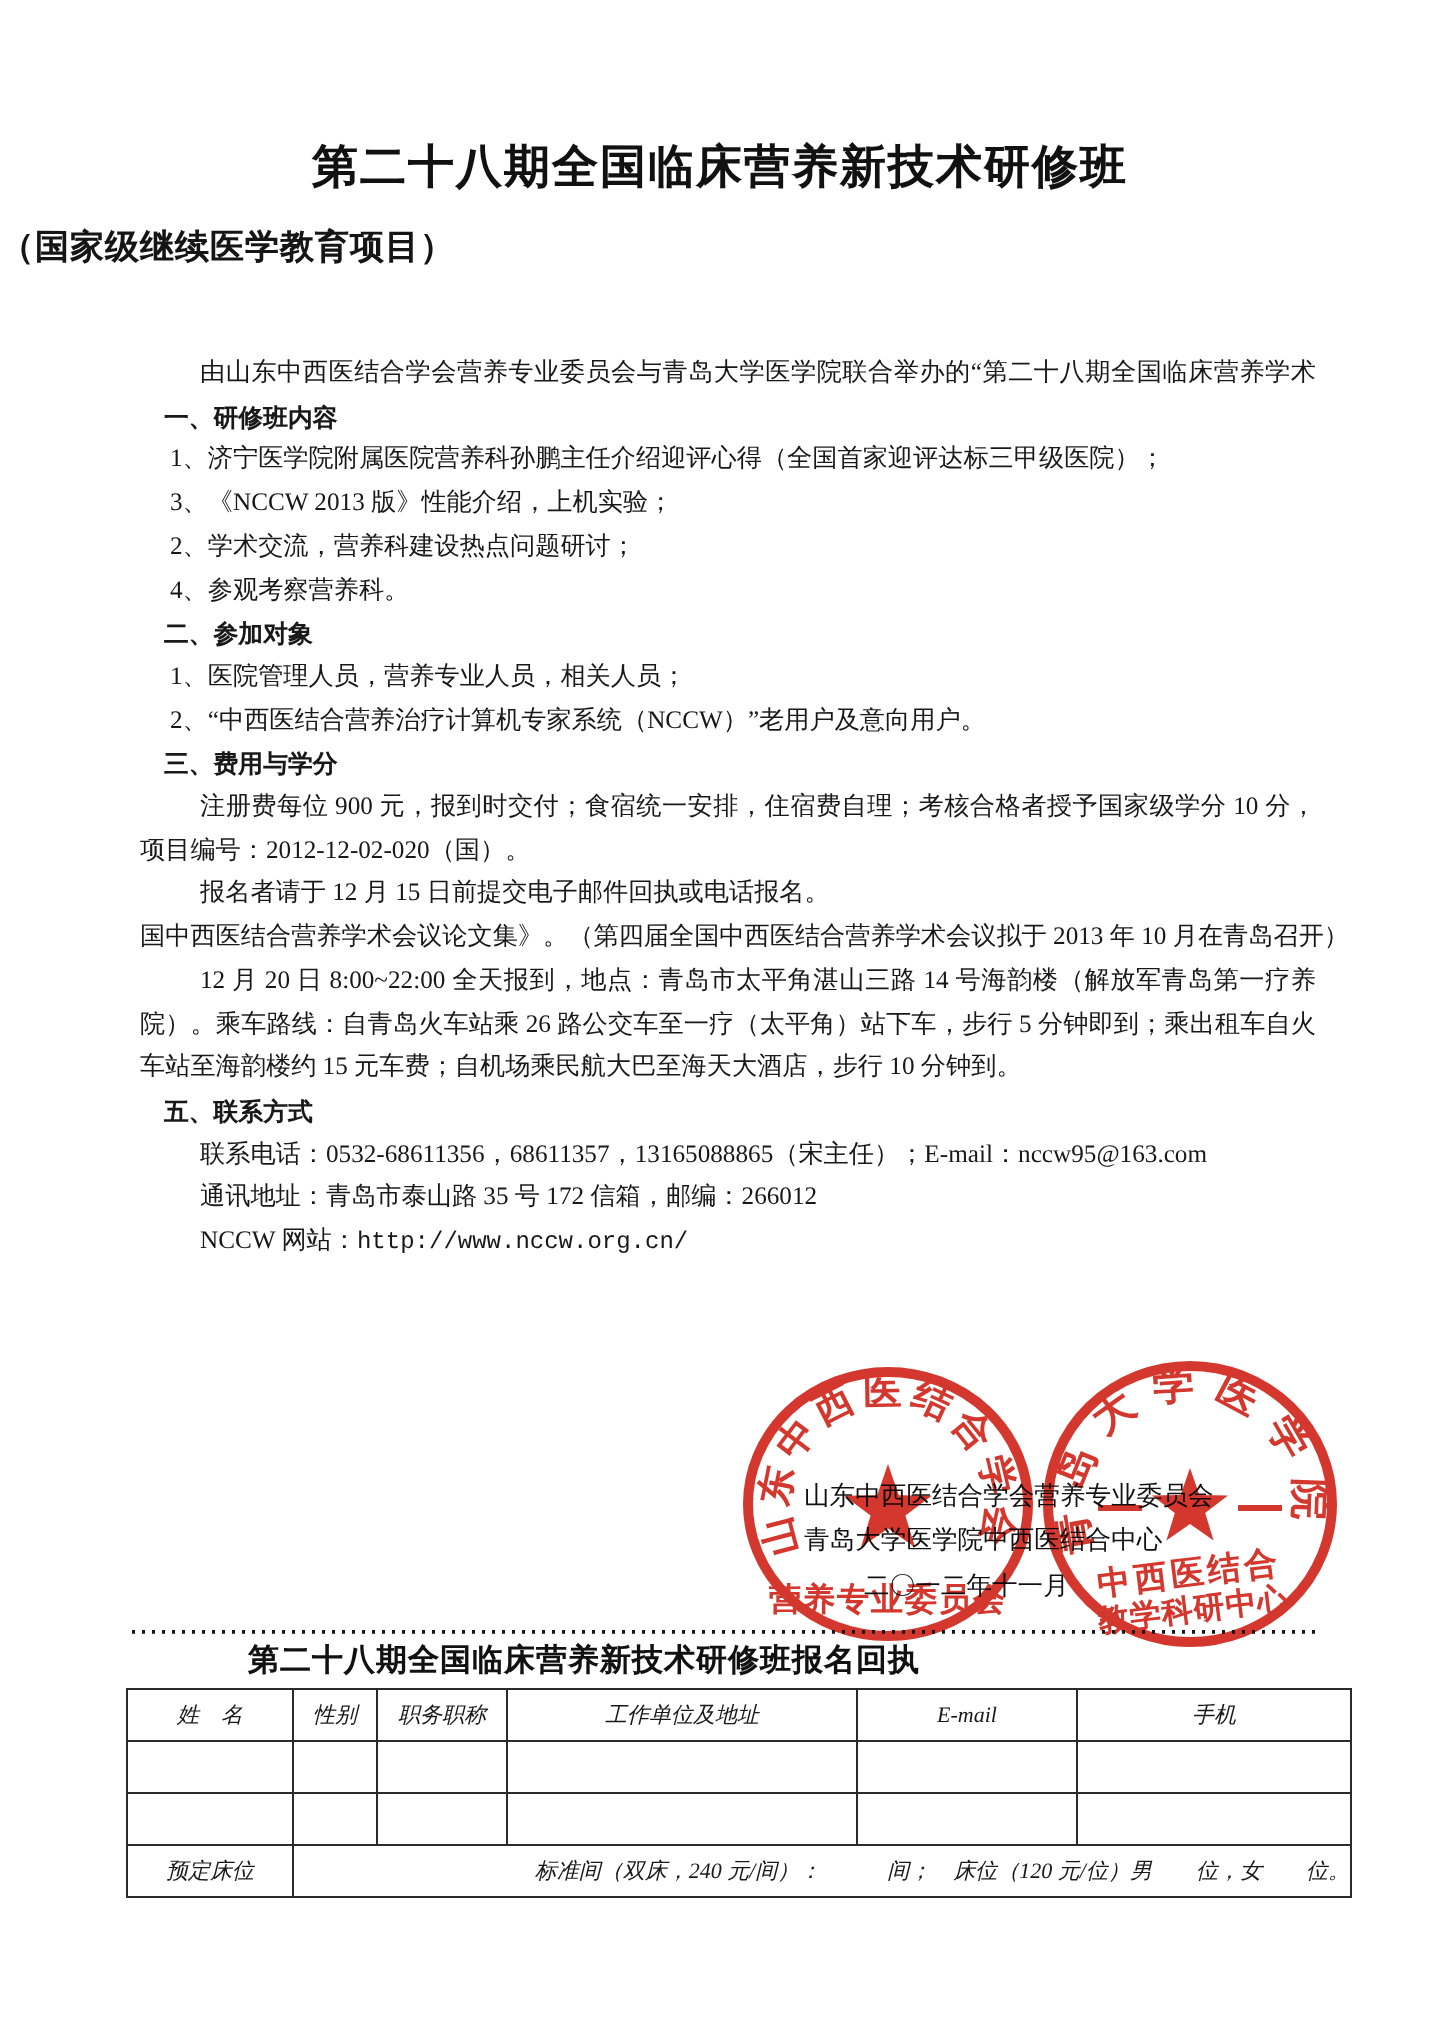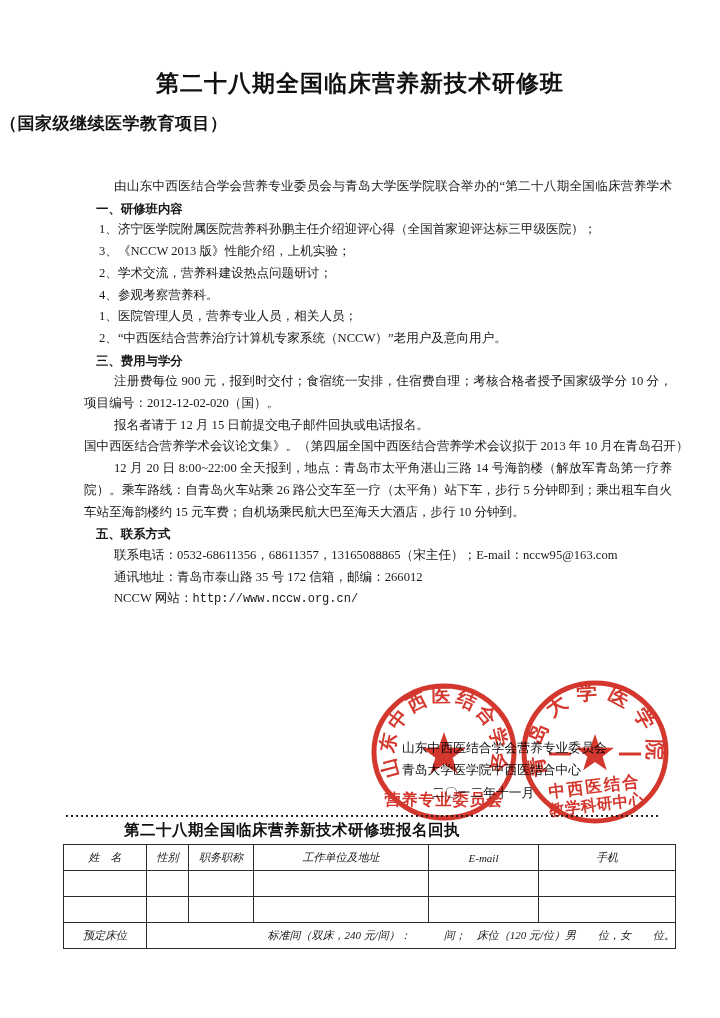--- a/index.html
+++ b/index.html
@@ -14,21 +14,21 @@
     font-family:"DejaVu Sans","Liberation Sans",sans-serif;
     font-size:23px; font-weight:700; letter-spacing:1px; color:#111;
   }
   .doc-subtitle {
     position:absolute; top:112px; left:0; width:720px; text-align:left;
     font-family:"DejaVu Sans","Liberation Sans",sans-serif;
     font-size:17px; font-weight:700; letter-spacing:0.5px; color:#151515;
   }
   
   .body-block {
-    position:absolute; top:176px; left:84px; width:588px;
+    position:absolute; top:176px; left:70px; width:588px;
     font-size:12.6px; line-height:21.7px; color:#181818;
   }
   .bline { white-space:nowrap; }
   .bline.head { font-weight:700; padding-left:12px;
     font-family:"DejaVu Sans","Liberation Sans",sans-serif; font-size:12.4px; }
   .bline.item { padding-left:15px; }
   .bline.para { padding-left:30px; }
   .bline.cont { padding-left:0; }
   .bline.just { text-align:justify; text-align-last:justify; }
   .mono { font-family:"Liberation Mono","DejaVu Sans Mono",monospace; font-size:12px; }
@@ -78,20 +78,21 @@
   <div class="doc-title">第二十八期全国临床营养新技术研修班</div>
   <div class="doc-subtitle">（国家级继续医学教育项目）</div>
 
   <div class="body-block">
       <div class="bline para just">由山东中西医结合学会营养专业委员会与青岛大学医学院联合举办的“第二十八期全国临床营养学术</div>
       <div class="bline head">一、研修班内容</div>
       <div class="bline item">1、济宁医学院附属医院营养科孙鹏主任介绍迎评心得（全国首家迎评达标三甲级医院）；</div>
       <div class="bline item">3、《NCCW 2013 版》性能介绍，上机实验；</div>
       <div class="bline item">2、学术交流，营养科建设热点问题研讨；</div>
       <div class="bline item">4、参观考察营养科。</div>
+      <div class="bline head">二、参加对象</div>
       <div class="bline item">1、医院管理人员，营养专业人员，相关人员；</div>
       <div class="bline item">2、“中西医结合营养治疗计算机专家系统（NCCW）”老用户及意向用户。</div>
       <div class="bline head">三、费用与学分</div>
       <div class="bline para just">注册费每位 900 元，报到时交付；食宿统一安排，住宿费自理；考核合格者授予国家级学分 10 分，</div>
       <div class="bline cont">项目编号：2012-12-02-020（国）。</div>
       <div class="bline para">报名者请于 12 月 15 日前提交电子邮件回执或电话报名。</div>
       <div class="bline cont just">国中西医结合营养学术会议论文集》。（第四届全国中西医结合营养学术会议拟于 2013 年 10 月在青岛召开）</div>
       <div class="bline para just">12 月 20 日 8:00~22:00 全天报到，地点：青岛市太平角湛山三路 14 号海韵楼（解放军青岛第一疗养</div>
       <div class="bline cont just">院）。乘车路线：自青岛火车站乘 26 路公交车至一疗（太平角）站下车，步行 5 分钟即到；乘出租车自火</div>
       <div class="bline cont">车站至海韵楼约 15 元车费；自机场乘民航大巴至海天大酒店，步行 10 分钟到。</div>

